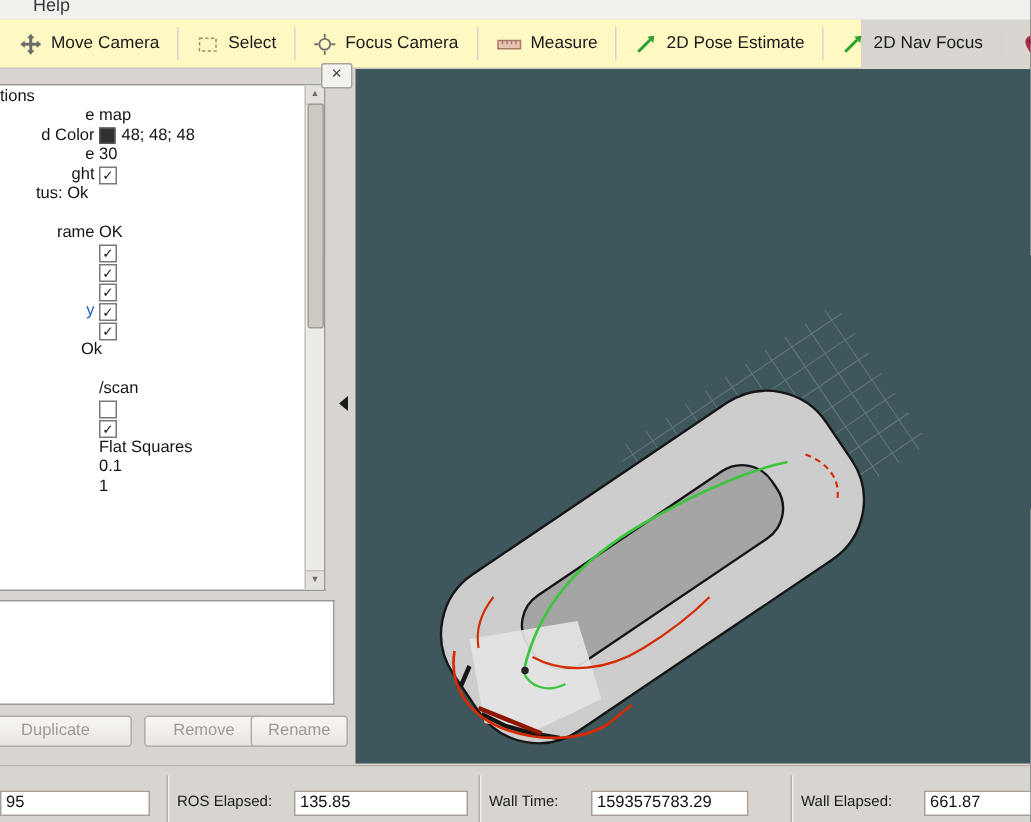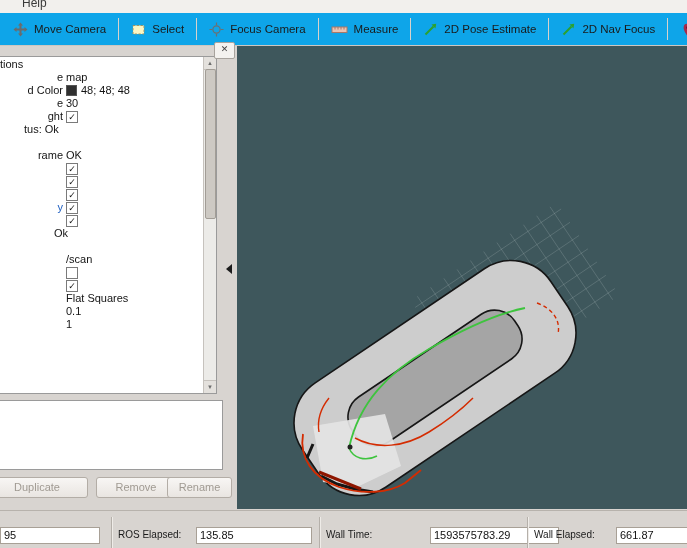--- a/index.html
+++ b/index.html
@@ -2,21 +2,21 @@
 <html><head>
 <meta charset="utf-8">
 <style>
   html,body{margin:0;padding:0;background:#888;}
   #app{position:relative;width:687px;height:548px;overflow:hidden;background:#d8d4d0;
        font-family:Liberation Sans, sans-serif;-webkit-font-smoothing:antialiased;}
   
   .menustrip{position:absolute;left:0;top:0;width:687px;height:13px;background:#f2f0ed;overflow:hidden;}
   .menustrip span{position:absolute;left:22px;top:-4px;font-size:12px;color:#3a3a3a;}
   
-  .toolbar{position:absolute;left:0;top:13px;width:687px;height:33px;background:#0ea5e9;
+  .toolbar{position:absolute;left:0;top:13px;width:574px;height:33px;background:#fef9c3;
            border-bottom:1px solid #ccc7c2;display:flex;align-items:center;padding-left:4px;box-sizing:border-box;}
   .tool{display:flex;align-items:center;gap:6px;padding:4px 9px;font-size:11.5px;color:#1a1a1a;white-space:nowrap;cursor:default;}
   .tool .ticon{display:flex;align-items:center;}
   .tsep{width:1px;height:22px;background:#d7d2cc;margin:0 3px;flex:none;}
   
   .treepanel{position:absolute;left:0;top:56px;width:217px;height:338px;background:#fff;
              border:1px solid #9a9a9a;border-left:none;box-sizing:border-box;overflow:hidden;}
   .rows{position:absolute;left:0;top:1px;right:13px;}
   .prow{height:13px;line-height:13px;display:flex;font-size:11px;align-items:flex-end;}
   .plabel{width:63px;flex:none;text-align:right;white-space:nowrap;overflow:hidden;color:#141414;}
@@ -273,19 +273,19 @@
   <div class="collapse"></div>
 
   <div class="bottomline"></div>
   <div class="statusbar">
       <div class="sfield" style="left: 0px; width: 100px;">95</div>
       <div class="ssep" style="left: 111px;"></div>
       <div class="slabel" style="left: 118px;">ROS Elapsed:</div>
       <div class="sfield" style="left: 196px; width: 116px;">135.85</div>
       <div class="ssep" style="left: 319px;"></div>
       <div class="slabel" style="left: 326px;">Wall Time:</div>
-      <div class="sfield" style="left: 394px; width: 129px; margin-left: 36px;">1593575783.29</div>
+      <div class="sfield" style="left: 394px; width: 105px;">1593575783.29</div>
       <div class="ssep" style="left: 527px;"></div>
       <div class="slabel" style="left: 534px;">Wall Elapsed:</div>
       <div class="sfield" style="left: 616px; width: 75px;">661.87</div>
     </div>
 
 </div>
 
 </body></html>

